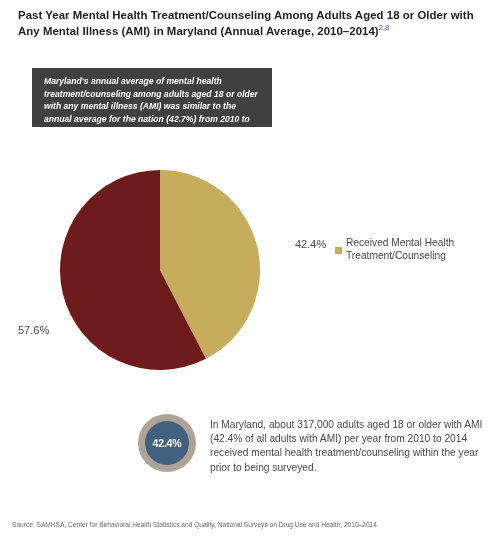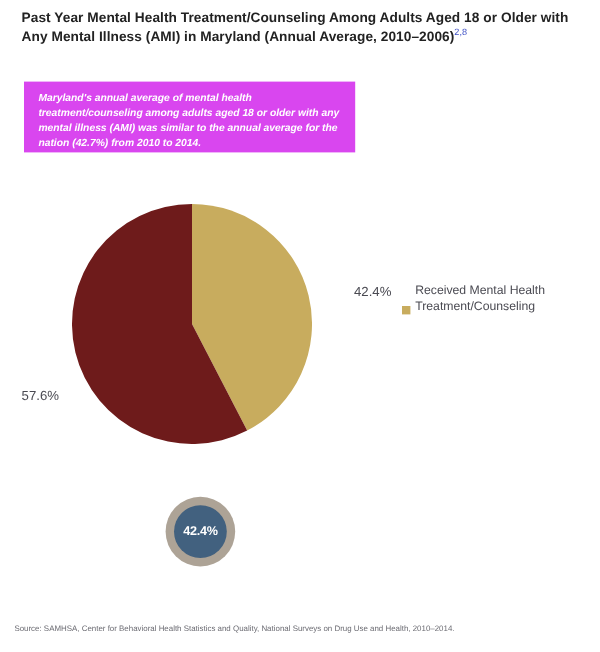--- a/index.html
+++ b/index.html
@@ -32,25 +32,25 @@
     color: #3d4fc4;
     font-size: 7.6px;
     font-weight: normal;
     vertical-align: super;
     line-height: 0;
   }
 
   
   .callout-box {
     position: absolute;
-    left: 20px;
+    left: 32px;
     top: 68px;
-    width: 276px;
+    width: 240px;
     height: 59px;
-    background: #d946ef;
+    background: #404040;
     box-sizing: border-box;
     padding: 7px 12px 7px 12px;
   }
   .callout-text {
     font-size: 8.6px;
     font-style: italic;
     font-weight: bold;
     line-height: 12.6px;
     color: #ffffff;
   }
@@ -76,21 +76,21 @@
 
   
   .legend {
     position: absolute;
     left: 335px;
     top: 236px;
     width: 160px;
   }
   .legend-item {
     display: flex;
-    align-items: flex-end;
+    align-items: center;
     margin-bottom: 11px;
   }
   .legend-swatch {
     width: 7px;
     height: 7px;
     flex: 0 0 7px;
     margin-top: 3px;
     margin-right: 4px;
   }
   .legend-label {
@@ -147,21 +147,21 @@
     position: absolute;
     left: 12px;
     top: 521px;
     font-size: 6.6px;
     color: #6b6b72;
   }
 </style>
 </head>
 <body>
 
-<div class="title"><span>Past Year Mental Health Treatment/Counseling Among Adults Aged 18 or Older with Any Mental Illness (AMI) in Maryland (Annual Average, 2010–2006)</span><sup>2,8</sup></div>
+<div class="title"><span>Past Year Mental Health Treatment/Counseling Among Adults Aged 18 or Older with Any Mental Illness (AMI) in Maryland (Annual Average, 2010–2014)</span><sup>2,8</sup></div>
 
 <div class="callout-box">
   <div class="callout-text">Maryland's annual average of mental health treatment/counseling among adults aged 18 or older with any mental illness (AMI) was similar to the annual average for the nation (42.7%) from 2010 to 2014.</div>
 </div>
 
 <div class="pie-wrap">
   <svg class="pie-svg" viewBox="0 0 200 200" width="200" height="200">
     <path id="slice-0" d="M 100 100 L 100 0 A 100 100 0 0 1 145.9579860621488 188.81364488135443 Z" fill="#c8ac5e"></path>
     <path id="slice-1" d="M 100 100 L 145.9579860621488 188.81364488135443 A 100 100 0 1 1 99.99999999999999 0 Z" fill="#6e1b1b"></path>
   </svg>
@@ -176,15 +176,16 @@
     <span class="legend-label">Received Mental Health Treatment/Counseling</span>
   </div>
 </div>
 
 <div class="stat-row">
   <div class="badge">
     <div class="badge-inner">
       <span class="badge-text">42.4%</span>
     </div>
   </div>
+  <div class="stat-text">In Maryland, about 317,000 adults aged 18 or older with AMI (42.4% of all adults with AMI) per year from 2010 to 2014 received mental health treatment/counseling within the year prior to being surveyed.</div>
 </div>
 
 <div class="source">Source: SAMHSA, Center for Behavioral Health Statistics and Quality, National Surveys on Drug Use and Health, 2010–2014.</div>
 
 </body></html>

